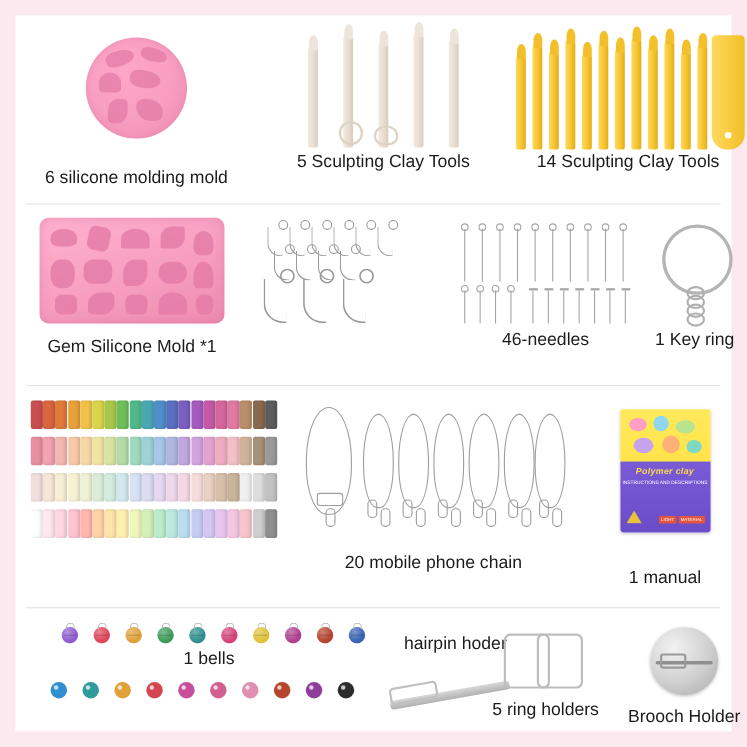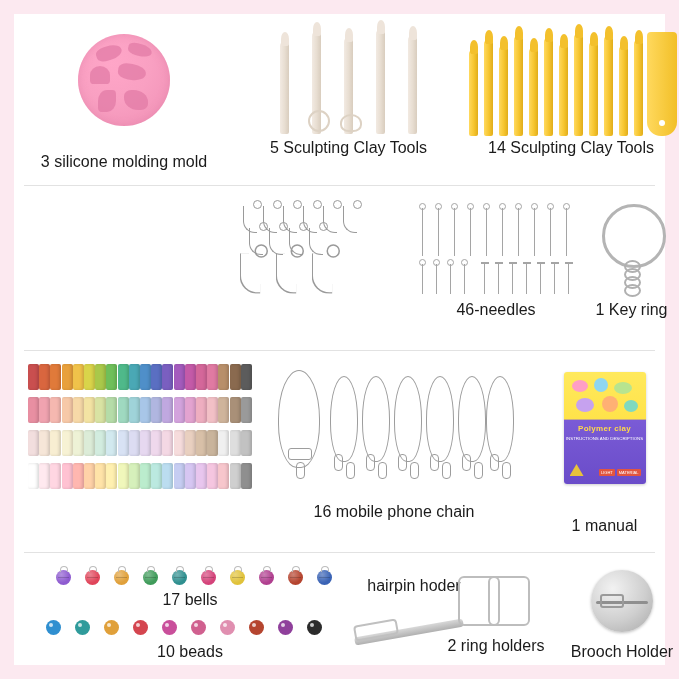--- a/index.html
+++ b/index.html
@@ -193,20 +193,21 @@
     border-radius: 50%;
   }
   .manual .title {
     position: absolute;
     left: 0; right: 0;
     top: 46%;
     font-size: 8px;
     font-weight: bold;
     color: #ffd94a;
     letter-spacing: .3px;
+    font-style: italic;
   }
   .manual .sub {
     position: absolute;
     left: 0; right: 0;
     top: 57%;
     text-align: center;
     font-size: 4.4px;
     color: #ffffff;
   }
   .manual .warn {
@@ -312,21 +313,21 @@
         <div class="art" style="height:120px;">
           <div class="mold-round" style="margin:14px auto 0;">
             <div class="cav" style="left:18px;top:12px;width:26px;height:14px;transform:rotate(-18deg);"></div>
             <div class="cav" style="left:50px;top:10px;width:24px;height:12px;transform:rotate(14deg);"></div>
             <div class="cav" style="left:12px;top:32px;width:20px;height:18px;border-radius:50% 50% 20% 20%;"></div>
             <div class="cav" style="left:40px;top:30px;width:28px;height:16px;transform:rotate(8deg);"></div>
             <div class="cav" style="left:20px;top:56px;width:18px;height:22px;border-radius:50% 20% 50% 20%;"></div>
             <div class="cav" style="left:46px;top:56px;width:24px;height:20px;border-radius:30% 60% 30% 60%;"></div>
           </div>
         </div>
-        <div class="caption">3 silicone molding mold</div>
+        <div class="caption">6 silicone molding mold</div>
       </div>
 
       <div class="cell" style="left:232px; top:0; width:205px;">
         <div class="art" style="height:120px;">
           <div style="position:absolute;left:28px;bottom:6px;width:150px;height:110px;">
             <div class="tool-clay" style="left:6px;height:92px;">
                 <span class="tool-tip" style="background:#eee4da;"></span>
               </div>
             <div class="tool-clay" style="left:38px;height:102px;">
                 <span class="tool-tip" style="background:#eee4da;"></span>
@@ -390,20 +391,42 @@
                 <span class="hole"></span>
               </div>
           </div>
         </div>
         <div class="caption">14 Sculpting Clay Tools</div>
       </div>
     </div>
 
     <div class="row" style="top:178px;height:158px;">
 
+      <div class="cell" style="left:10px;top:0;width:192px;">
+        <div class="art" style="height:110px;">
+          <div class="gem-mold" style="margin:6px auto 0;">
+            <div class="gc" style="left:10px;top:10px;width:24px;height:16px;border-radius:50% 50% 30% 30%;"></div>
+            <div class="gc" style="left:44px;top:8px;width:20px;height:22px;border-radius:6px;transform:rotate(12deg);"></div>
+            <div class="gc" style="left:74px;top:10px;width:26px;height:18px;border-radius:50% 50% 10% 10%;"></div>
+            <div class="gc" style="left:110px;top:8px;width:22px;height:20px;border-radius:50% 10% 50% 10%;"></div>
+            <div class="gc" style="left:140px;top:12px;width:18px;height:22px;border-radius:50% 50% 30% 30%;"></div>
+            <div class="gc" style="left:10px;top:38px;width:22px;height:26px;border-radius:40%;"></div>
+            <div class="gc" style="left:40px;top:38px;width:26px;height:22px;border-radius:8px;"></div>
+            <div class="gc" style="left:76px;top:38px;width:22px;height:24px;border-radius:50% 20% 50% 20%;"></div>
+            <div class="gc" style="left:108px;top:40px;width:26px;height:20px;border-radius:10px;"></div>
+            <div class="gc" style="left:140px;top:40px;width:18px;height:24px;border-radius:50% 50% 20% 20%;"></div>
+            <div class="gc" style="left:14px;top:70px;width:20px;height:18px;border-radius:30%;"></div>
+            <div class="gc" style="left:44px;top:68px;width:24px;height:20px;border-radius:50% 20% 50% 20%;"></div>
+            <div class="gc" style="left:78px;top:70px;width:20px;height:18px;border-radius:6px;"></div>
+            <div class="gc" style="left:108px;top:68px;width:26px;height:20px;border-radius:50% 50% 10% 10%;"></div>
+            <div class="gc" style="left:142px;top:70px;width:16px;height:18px;border-radius:40%;"></div>
+          </div>
+        </div>
+        <div class="caption">Gem Silicone Mold *1</div>
+      </div>
 
       <div class="cell" style="left:205px;top:0;width:190px;">
         <div class="art" style="height:110px;">
           <div style="position:absolute;left:24px;top:14px;width:144px;height:90px;">
             <div class="hook" style="left:0px;top:0px;"></div>
             <div class="hook" style="left:20px;top:0px;"></div>
             <div class="hook" style="left:40px;top:0px;"></div>
             <div class="hook" style="left:60px;top:0px;"></div>
             <div class="hook" style="left:80px;top:0px;"></div>
             <div class="hook" style="left:100px;top:0px;"></div>
@@ -568,21 +591,21 @@
             <div class="lobster" style="left:124px;top:84px;"></div>
             <div class="lobster" style="left:136px;top:92px;"></div>
             <div class="lobster" style="left:156px;top:84px;"></div>
             <div class="lobster" style="left:168px;top:92px;"></div>
             <div class="lobster" style="left:188px;top:84px;"></div>
             <div class="lobster" style="left:200px;top:92px;"></div>
             <div class="lobster" style="left:216px;top:84px;"></div>
             <div class="lobster" style="left:228px;top:92px;"></div>
           </div>
         </div>
-        <div class="caption">16 mobile phone chain</div>
+        <div class="caption">20 mobile phone chain</div>
       </div>
 
       <div class="cell" style="left:512px;top:0;width:157px;">
         <div class="art" style="height:146px;">
           <div class="manual" style="margin:14px auto 0;">
             <div class="blob" style="left:8px;top:8px;width:16px;height:12px;background:#ff9ec4;"></div>
             <div class="blob" style="left:30px;top:6px;width:14px;height:14px;background:#8fd6f0;"></div>
             <div class="blob" style="left:50px;top:10px;width:18px;height:12px;background:#b7e48f;"></div>
             <div class="blob" style="left:12px;top:26px;width:18px;height:14px;background:#c6a2ef;"></div>
             <div class="blob" style="left:38px;top:24px;width:16px;height:16px;background:#ffb074;"></div>
@@ -608,21 +631,21 @@
             <div class="bell" style="left: 55px; top: 10px; background: radial-gradient(circle at 35% 30%, rgba(255, 255, 255, 0.333), rgb(224, 69, 90) 60%) rgb(224, 69, 90);"></div>
             <div class="bell" style="left: 84px; top: 10px; background: radial-gradient(circle at 35% 30%, rgba(255, 255, 255, 0.333), rgb(224, 160, 58) 60%) rgb(224, 160, 58);"></div>
             <div class="bell" style="left: 113px; top: 10px; background: radial-gradient(circle at 35% 30%, rgba(255, 255, 255, 0.333), rgb(63, 155, 90) 60%) rgb(63, 155, 90);"></div>
             <div class="bell" style="left: 142px; top: 10px; background: radial-gradient(circle at 35% 30%, rgba(255, 255, 255, 0.333), rgb(47, 143, 143) 60%) rgb(47, 143, 143);"></div>
             <div class="bell" style="left: 171px; top: 10px; background: radial-gradient(circle at 35% 30%, rgba(255, 255, 255, 0.333), rgb(212, 67, 122) 60%) rgb(212, 67, 122);"></div>
             <div class="bell" style="left: 200px; top: 10px; background: radial-gradient(circle at 35% 30%, rgba(255, 255, 255, 0.333), rgb(224, 194, 58) 60%) rgb(224, 194, 58);"></div>
             <div class="bell" style="left: 229px; top: 10px; background: radial-gradient(circle at 35% 30%, rgba(255, 255, 255, 0.333), rgb(176, 63, 143) 60%) rgb(176, 63, 143);"></div>
             <div class="bell" style="left: 258px; top: 10px; background: radial-gradient(circle at 35% 30%, rgba(255, 255, 255, 0.333), rgb(181, 68, 47) 60%) rgb(181, 68, 47);"></div>
             <div class="bell" style="left: 287px; top: 10px; background: radial-gradient(circle at 35% 30%, rgba(255, 255, 255, 0.333), rgb(58, 99, 181) 60%) rgb(58, 99, 181);"></div>
           </div>
-        <div class="caption" style="margin-top:-2px;">17 bells</div>
+        <div class="caption" style="margin-top:-2px;">1 bells</div>
         <div class="art" style="height:30px;margin-top:6px;" id="beads-row">
             <div class="bead" style="left: 16px; top: 6px; background-color: rgb(47, 143, 208);">
               <span class="hl"></span>
             </div>
             <div class="bead" style="left: 45px; top: 6px; background-color: rgb(47, 155, 155);">
               <span class="hl"></span>
             </div>
             <div class="bead" style="left: 74px; top: 6px; background-color: rgb(224, 160, 58);">
               <span class="hl"></span>
             </div>
@@ -641,41 +664,40 @@
             <div class="bead" style="left: 219px; top: 6px; background-color: rgb(181, 69, 47);">
               <span class="hl"></span>
             </div>
             <div class="bead" style="left: 248px; top: 6px; background-color: rgb(143, 63, 155);">
               <span class="hl"></span>
             </div>
             <div class="bead" style="left: 277px; top: 6px; background-color: rgb(43, 43, 43);">
               <span class="hl"></span>
             </div>
           </div>
-        <div class="caption">10 beads</div>
       </div>
 
       <div class="cell" style="left:320px;top:18px;width:160px;">
         <div class="caption" style="margin-bottom:20px;">hairpin hoder</div>
         <div class="art" style="height:34px;">
           <div style="position:absolute;left:20px;top:6px;width:120px;height:24px;">
             <div class="hairpin" style="left:0;top:8px;width:110px;transform:rotate(-10deg);"></div>
             <div style="position:absolute;left:0;top:2px;width:40px;height:12px;border:2px solid #c0c0c0;border-radius:4px;transform:rotate(-10deg);"></div>
           </div>
         </div>
       </div>
 
       <div class="cell" style="left:420px;top:4px;width:124px;">
         <div class="art" style="height:74px;">
           <div style="position:absolute;left:24px;top:10px;width:80px;height:60px;">
             <div class="ringholder" style="left:0;top:2px;"></div>
             <div class="ringholder" style="left:30px;top:2px;"></div>
           </div>
         </div>
-        <div class="caption">2 ring holders</div>
+        <div class="caption">5 ring holders</div>
       </div>
 
       <div class="cell" style="left:546px;top:4px;width:124px;">
         <div class="art" style="height:74px;">
           <div class="brooch" style="margin:6px auto 0;">
             <div class="pin"></div>
             <div class="pin2"></div>
           </div>
         </div>
         <div class="caption">Brooch Holder</div>

